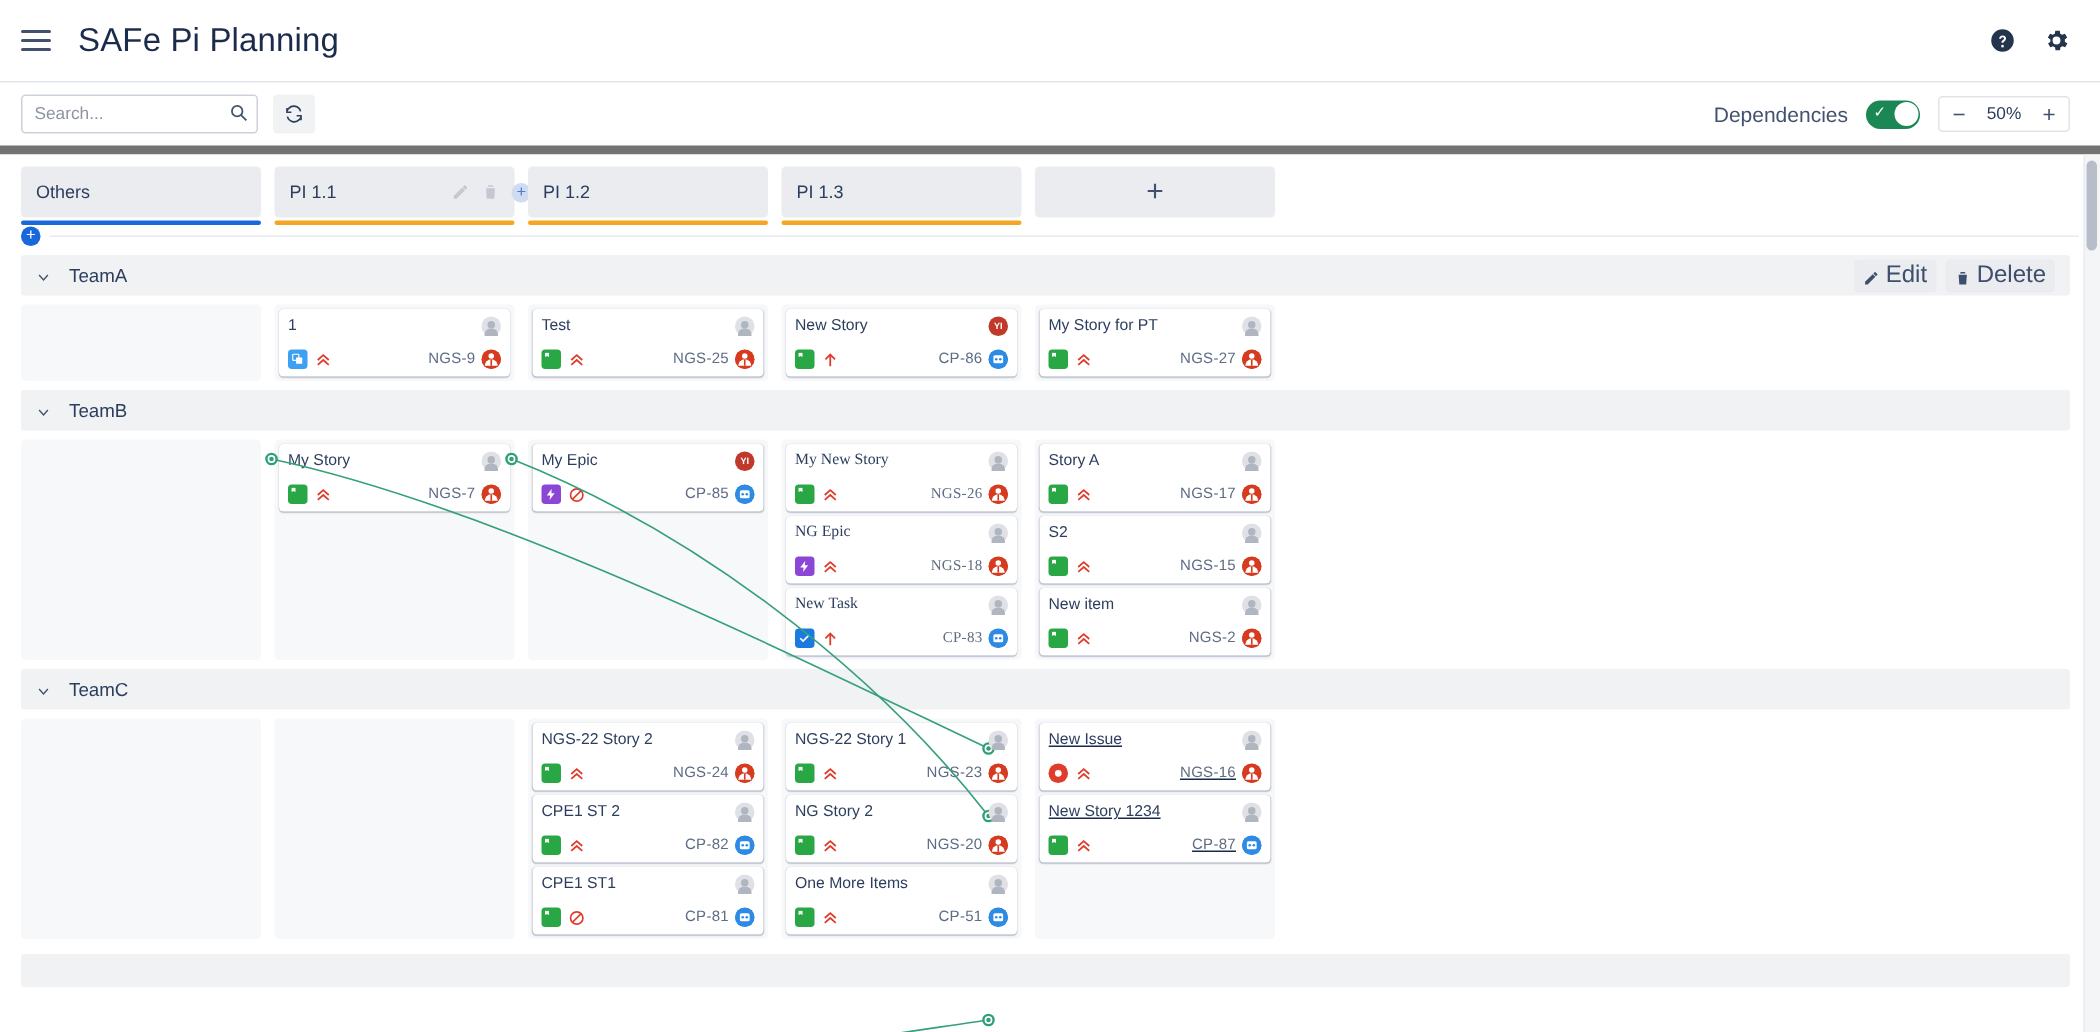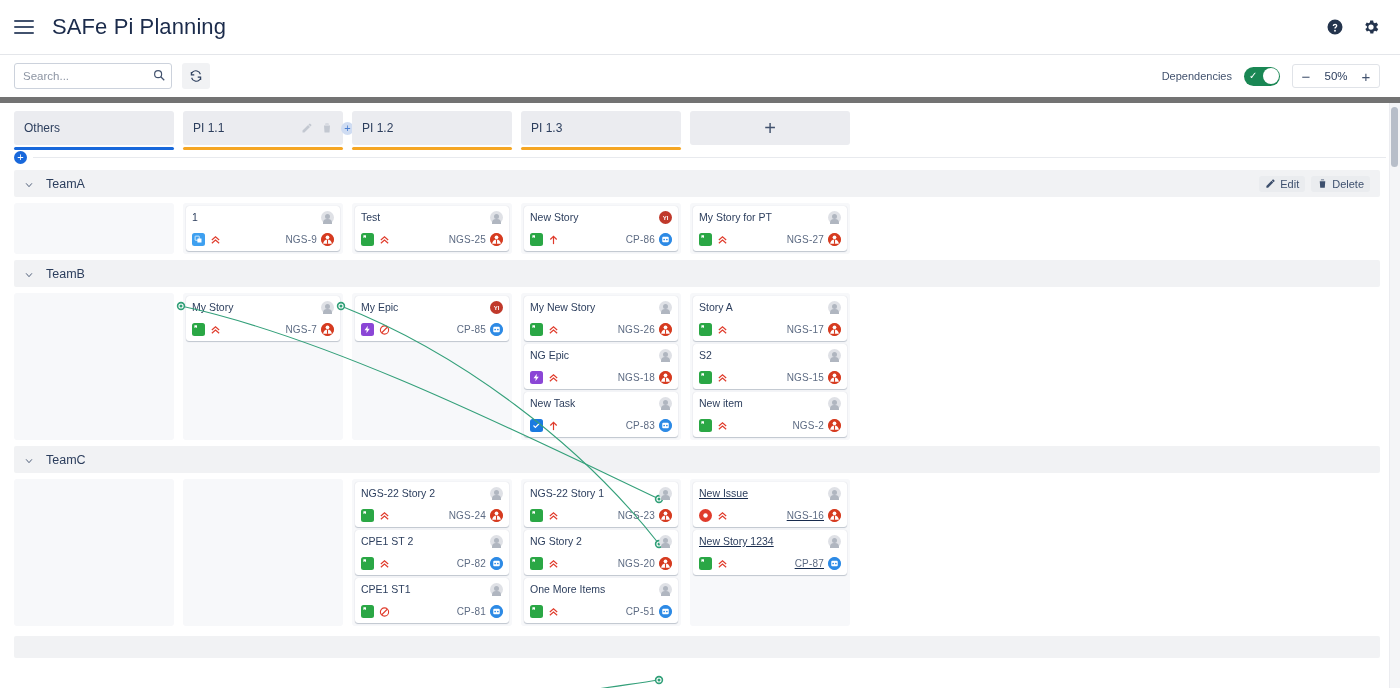--- a/index.html
+++ b/index.html
@@ -36,21 +36,21 @@
   }
   .search-input::placeholder{color:#8d95a3;}
   .search-ic{position:absolute;right:6px;top:5px;width:14px;height:14px;color:#42526e;}
   .search-ic svg{width:100%;height:100%;fill:none;stroke:currentColor;stroke-width:2;}
   .refresh-btn{
     margin-left:10px;width:28px;height:26px;border:none;background:#f1f2f4;border-radius:3px;
     display:flex;align-items:center;justify-content:center;cursor:pointer;color:#2c3e5d;
   }
   .refresh-btn svg{width:14px;height:14px;fill:none;stroke:currentColor;stroke-width:1.9;}
   .toolbar-right{margin-left:auto;display:flex;align-items:center;gap:12px;padding-right:6px;}
-  .dep-label{font-size:11px;color:#42526e;}
+  .dep-label{font-size:14px;color:#42526e;}
   .toggle{
     width:36px;height:19px;border-radius:10px;background:#1a8754;position:relative;cursor:pointer;
     display:flex;align-items:center;
   }
   .toggle .knob{position:absolute;right:1.5px;width:16px;height:16px;border-radius:50%;background:#fff;}
   .toggle .chk{position:absolute;left:5px;color:#fff;font-size:10px;line-height:1;}
   .zoom-group{display:flex;align-items:center;border:1px solid #e0e3e8;border-radius:3px;height:24px;background:#fff;}
   .zoom-btn{width:26px;height:100%;display:flex;align-items:center;justify-content:center;
     font-size:15px;color:#42526e;cursor:pointer;background:none;border:none;font-family:inherit;}
   .zoom-val{font-size:11.5px;color:#2c3e5d;min-width:34px;text-align:center;}
@@ -90,21 +90,21 @@
 
   .team{margin-top:6px;}
   .team-header{
     height:27px;background:#f1f2f4;display:flex;align-items:center;
     margin:0 20px 0 14px;padding:0 10px;font-size:12.5px;color:#2c3e5d;border-radius:2px;
   }
   .chev{width:10px;height:10px;margin-right:12px;color:#42526e;}
   .chev svg{width:100%;height:100%;fill:none;stroke:currentColor;stroke-width:2.2;}
   .team-actions{margin-left:auto;display:flex;gap:6px;}
   .team-act{
-    display:flex;align-items:center;gap:4px;font-size:11px;color:#3d4f6d;
+    display:flex;align-items:center;gap:4px;font-size:16px;color:#3d4f6d;
     background:#eaecef;border-radius:3px;padding:2px 6px;cursor:pointer;
   }
   .team-act .ti{width:11px;height:11px;}
   .team-act svg{width:100%;height:100%;fill:currentColor;}
 
   .lanes{display:flex;gap:9px;padding:6px 14px 0 14px;}
   .lane{
     width:160px;background:#f7f8fa;border-radius:3px;padding:3px;
     display:flex;flex-direction:column;gap:3px;
   }
@@ -476,21 +476,21 @@
                   <svg viewBox="0 0 24 24">
                     <circle cx="12" cy="12" r="12" fill="#2d8ae5"></circle>
                     <rect x="6" y="7" width="12" height="10" rx="2" fill="#fff"></rect>
                     <circle cx="9.5" cy="12" r="1.6" fill="#2d8ae5"></circle>
                     <circle cx="14.5" cy="12" r="1.6" fill="#2d8ae5"></circle>
                   </svg>
                 </span>
               </div>
             </div>
           </div>
-          <div class="lane" style="min-height: 146px;">
+          <div class="lane" style="min-height: 146px; font-family: Liberation Serif, serif;">
             <div class="card">
               <div class="card-top">
                 <span class="card-title">My New Story</span>
                 <span class="avatar-ph"></span>
               </div>
               <div class="card-bottom">
                 <span class="icon-sq t-story">
                   <svg viewBox="0 0 24 24">
                     <path d="M3 1h12a1 1 0 011 1v14l-7-4-7 4V2a1 1 0 011-1z" transform="scale(.5)"></path>
                   </svg>

